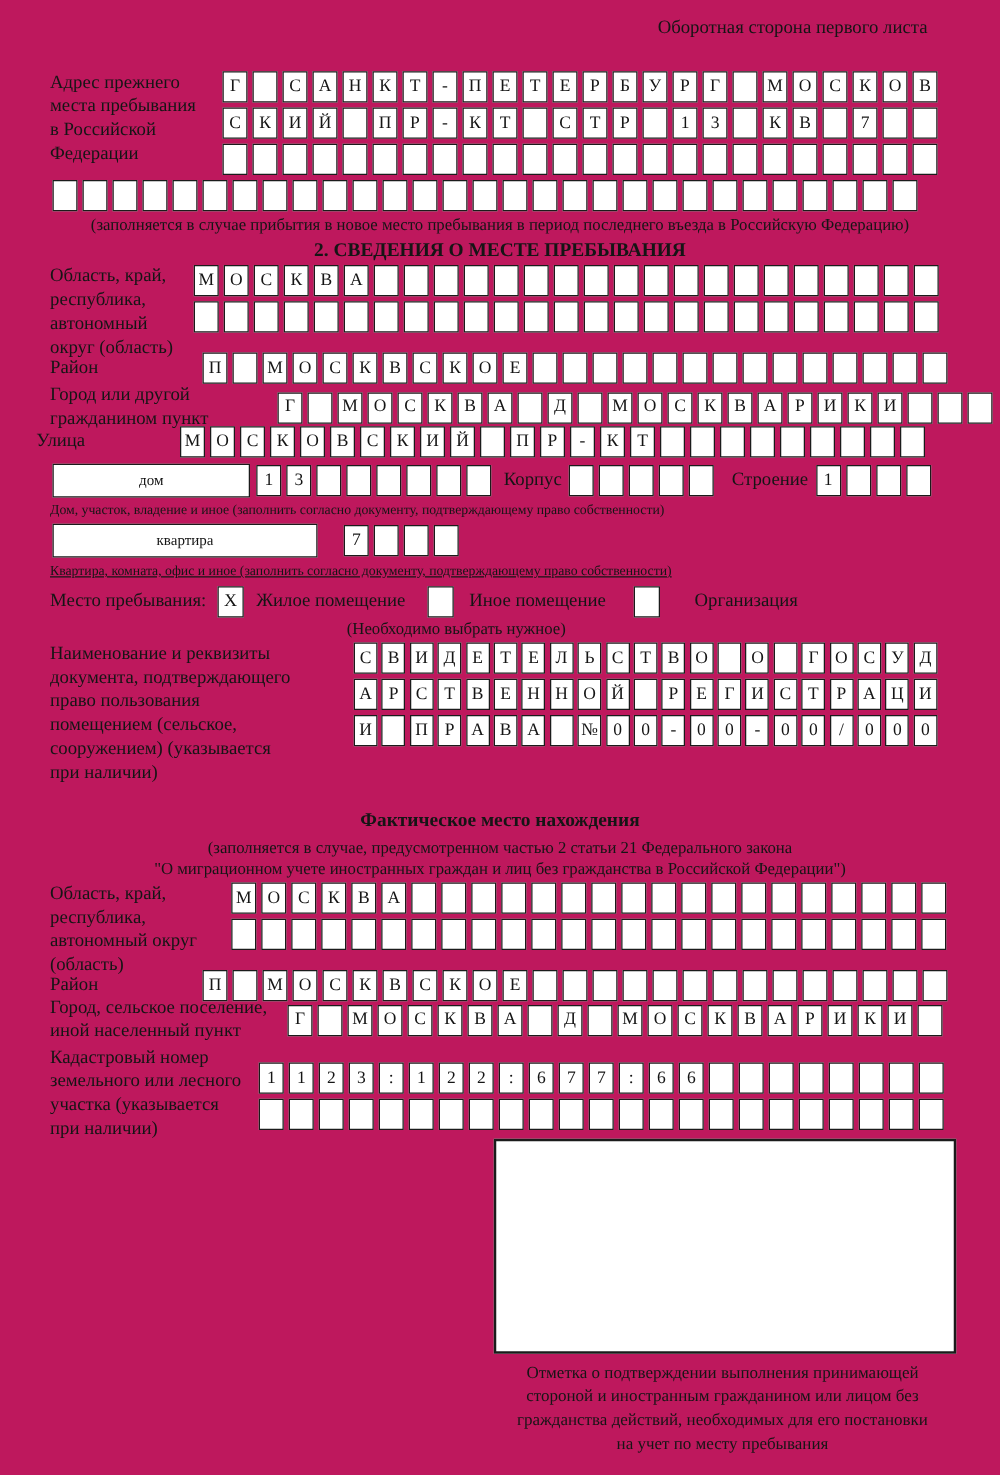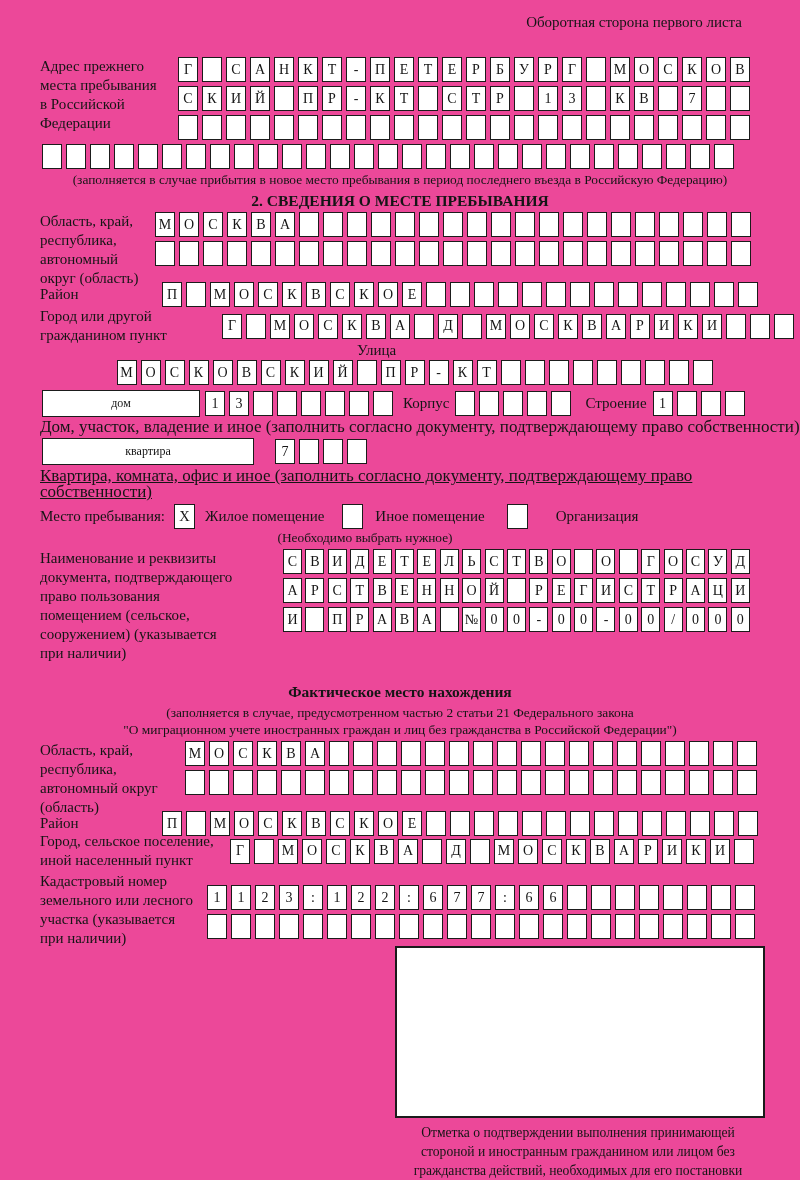--- a/index.html
+++ b/index.html
@@ -1,34 +1,34 @@
 <!DOCTYPE html>
 <html><head>
 <meta charset="utf-8">
 <style>
   html,body{margin:0;padding:0;background:#fff;}
   .page{
-    width:800px;height:1180px;background:#ec4899;color:#151515;
+    width:800px;height:1180px;background:#be185d;color:#151515;
     font-family:"Liberation Serif","DejaVu Serif",serif;
     position:relative;box-sizing:border-box;padding-top:14px;overflow:hidden;
   }
   .hdr{text-align:right;padding-right:58px;font-size:15px;}
   .frow{display:flex;align-items:flex-start;}
   .frow.vcenter{align-items:center;}
   .flabel{font-size:15px;line-height:19px;flex:none;}
   .cellcol{display:flex;flex-direction:column;gap:4px;flex:none;}
   .cells{display:flex;gap:4px;flex:none;}
   .cell{
     flex:none;width:20px;height:25px;border:1.6px solid #1b1b1b;box-sizing:border-box;
     display:flex;align-items:center;justify-content:center;font-size:14px;background:#fff;
   }
   .doccells .cells{gap:3.4px;}
   .doccells .cell{width:19px;}
   .note{font-size:13.4px;text-align:center;line-height:17px;}
-  .cap{font-size:17px;line-height:16px;margin-left:40px;}
+  .cap{font-size:11px;line-height:16px;margin-left:40px;}
   .sect-title{font-size:15.5px;font-weight:bold;text-align:center;line-height:19px;}
   .wordbox{
     border:1.6px solid #1b1b1b;height:27px;box-sizing:border-box;flex:none;
     display:flex;align-items:center;justify-content:center;font-size:12px;background:#fff;
   }
   .chk{
     flex:none;width:21px;height:25px;border:1.6px solid #1b1b1b;box-sizing:border-box;
     display:flex;align-items:center;justify-content:center;font-size:14.5px;background:#fff;
   }
   .inline-lb{font-size:15px;flex:none;}
@@ -287,21 +287,21 @@
         <span class="cell">Р</span>
         <span class="cell">И</span>
         <span class="cell">К</span>
         <span class="cell">И</span>
         <span class="cell"></span>
         <span class="cell"></span>
         <span class="cell"></span>
       </div>
   </div>
 
-  <div class="frow vcenter" style="margin-top:-4px;margin-left:29px;flex-direction:column;">
+  <div class="frow vcenter" style="margin-top:-4px;margin-left:29px;">
     <div class="flabel" style="width:115px;">Улица</div>
     <div class="cells">
         <span class="cell">М</span>
         <span class="cell">О</span>
         <span class="cell">С</span>
         <span class="cell">К</span>
         <span class="cell">О</span>
         <span class="cell">В</span>
         <span class="cell">С</span>
         <span class="cell">К</span>

